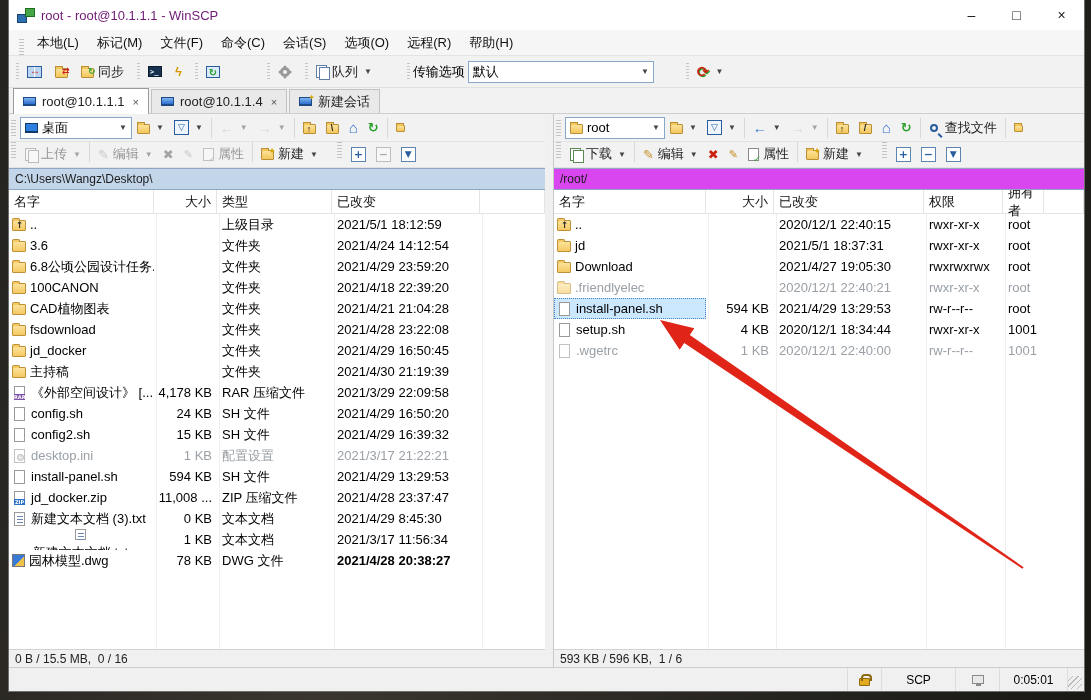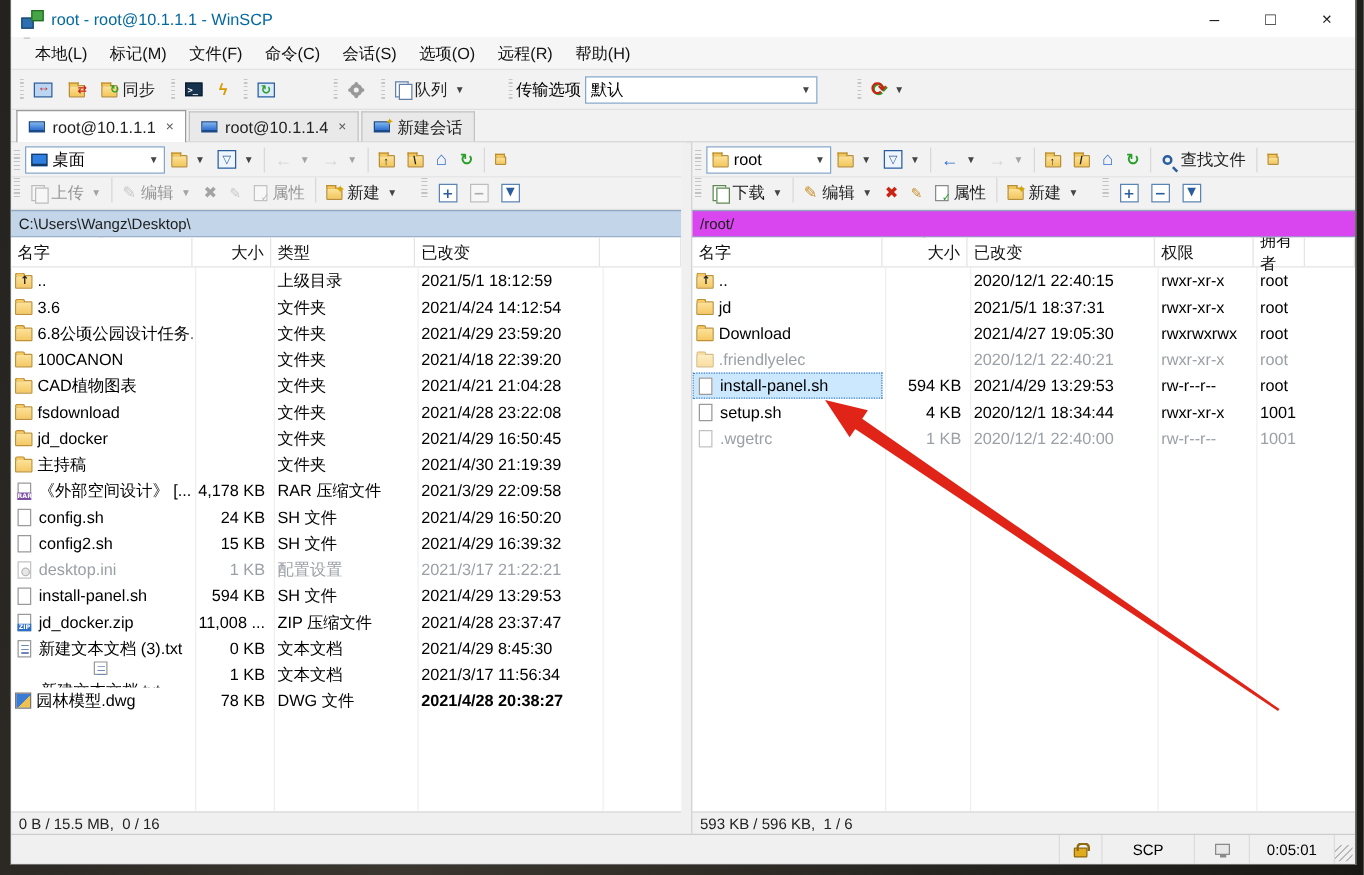--- a/index.html
+++ b/index.html
@@ -6,25 +6,25 @@
   html,body { width:1091px; height:700px; overflow:hidden; }
   body { background:linear-gradient(105deg,#24221f 0%,#3a362f 40%,#191815 100%); font-family:"Liberation Sans","DejaVu Sans",sans-serif; font-size:13px; color:#000; }
 
   .window { position:absolute; left:8px; top:0; width:1077px; height:692px; background:#f0f0f0; border:1px solid #6d6d6d; border-top:none; display:flex; flex-direction:column; }
 
   
   .titlebar { height:30px; background:#fff; display:flex; align-items:center; padding-left:8px; }
   .app-ico { width:18px; height:15px; position:relative; margin-right:6px; }
   .app-ico .m1 { position:absolute; left:0; bottom:0; width:10px; height:9px; background:#2e6fb0; border:1px solid #17456e; }
   .app-ico .m2 { position:absolute; right:0; top:0; width:10px; height:9px; background:#46a546; border:1px solid #1f6e1f; }
-  .title-text { flex:1; font-size:13px; color:#0369a1; }
+  .title-text { flex:1; font-size:13px; color:#701a75; }
   .win-btn { width:45px; height:30px; display:flex; align-items:center; justify-content:center; font-size:14px; color:#222; }
 
   
-  .menubar { height:26px; background:#f6f6f6; border-bottom:1px solid #e3e3e3; display:flex; align-items:flex-start; padding-left:10px;flex-direction:column; }
+  .menubar { height:26px; background:#f6f6f6; border-bottom:1px solid #e3e3e3; display:flex; align-items:flex-end; padding-left:10px; }
   .menu-item { padding:3px 9px; color:#111; }
   .grip { width:5px; height:16px; margin-right:4px; background:repeating-linear-gradient(180deg,#c3c3c3 0 1px,transparent 1px 3px); }
 
   
   .toolbar { height:32px; background:#f2f2f2; border-bottom:1px solid #e0e0e0; display:flex; align-items:center; padding-left:4px; }
   .grp { display:flex; align-items:center; gap:3px; padding:0 5px 0 9px; position:relative; height:100%; }
   .grp::before { content:""; position:absolute; left:3px; top:7px; bottom:7px; width:3px; background:repeating-linear-gradient(180deg,#c6c6c6 0 1px,transparent 1px 3px); }
   .tbtn { height:24px; display:flex; align-items:center; gap:4px; padding:0 4px; border:1px solid transparent; border-radius:2px; color:#222; }
   .sep { width:1px; height:20px; background:#d8d8d8; margin:0 3px; }
   .dd { font-size:8px; color:#444; margin-left:2px; }

